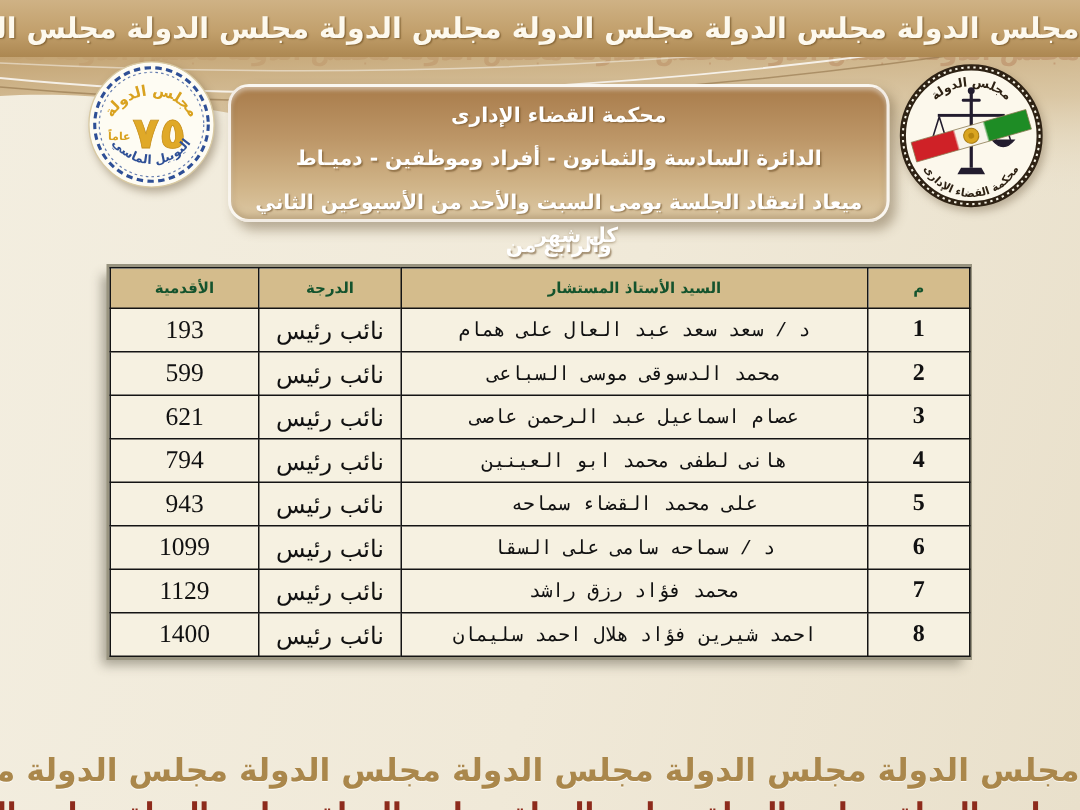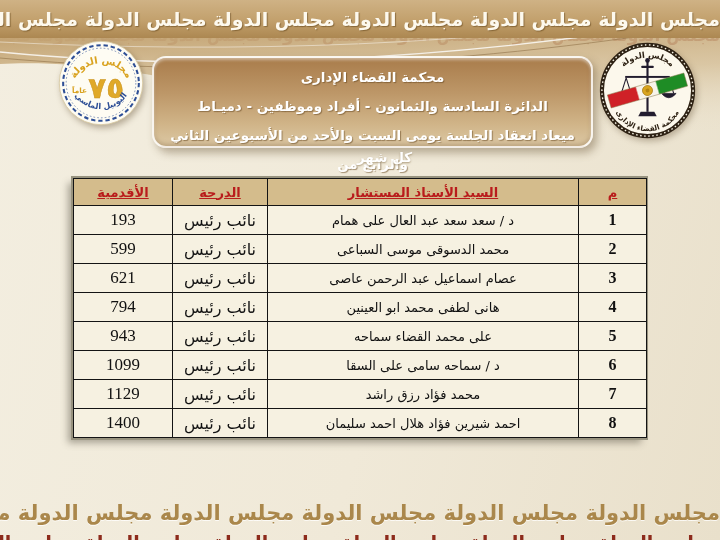--- a/index.html
+++ b/index.html
@@ -64,25 +64,25 @@
     text-shadow:0 1px 2px rgba(150,130,95,.8);
   }
   
   .table-wrap{
     position:absolute; left:73px; top:178px; width:573px; z-index:4;
     box-shadow:0 0 0 2px #98937f, -5px 5px 7px rgba(80,75,60,.45);
     background:#f6f1e1;
   }
   table{width:100%; border-collapse:collapse; direction:rtl; table-layout:fixed;}
   th,td{border:1.5px solid #141414; text-align:center; vertical-align:middle; padding:0 3px; overflow:hidden;}
-  th{background:#d4bc8c; height:26px; font-size:13px; font-weight:bold; color:#b91c1c;text-decoration:underline;}
+  th{background:#d4bc8c; height:26px; font-size:10px; font-weight:bold; color:#14532d;}
   td{height:28px; background:#f6f1e1; color:#111;}
   col.c-num{width:68px;} col.c-name{width:311px;} col.c-grade{width:95px;} col.c-sen{width:99px;}
   td.cell-num{font-family:"Liberation Serif","DejaVu Serif",serif; font-weight:bold; font-size:16px;}
-  td.cell-name{font-size:13px;}
+  td.cell-name{font-size:13px;font-family:Liberation Mono, monospace;}
   td.cell-grade{font-size:16px;}
   td.cell-sen{font-family:"Liberation Serif","DejaVu Serif",serif; font-size:17px;margin-left:20px;}
 </style>
 </head>
 <body>
 
 <div id="page">
 
   <div class="band-red-top">
     <span>مجلس الدولة   مجلس الدولة   مجلس الدولة   مجلس الدولة   مجلس الدولة   مجلس الدولة   مجلس الدولة   مجلس الدولة   مجلس الدولة   مجلس الدولة</span>

